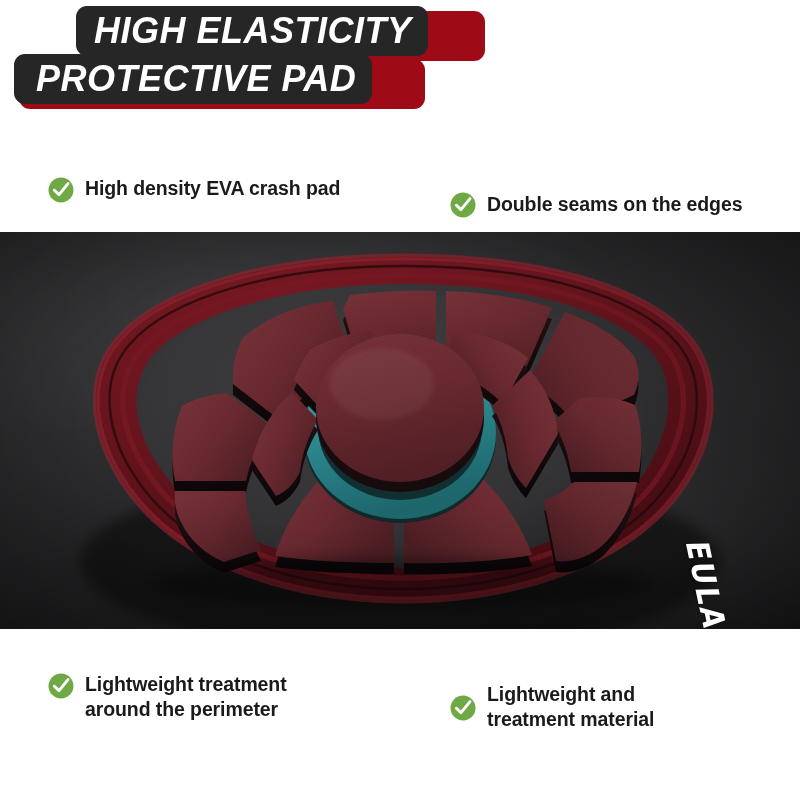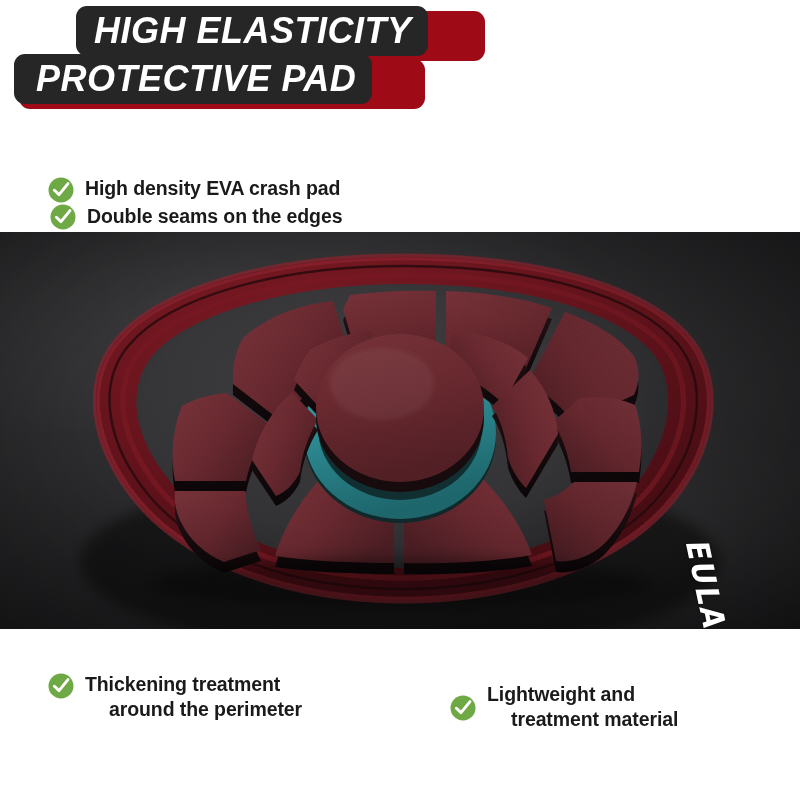--- a/index.html
+++ b/index.html
@@ -84,21 +84,21 @@
     z-index: 2;
   }
 
   
   .features {
     position: absolute;
     left: 0;
     width: 800px;
     display: flex;
   }
-  #features-top    { top: 176px; height: 56px; flex-direction: column; }
+  #features-top    { top: 176px; height: 56px; }
   #features-bottom { top: 672px; height: 70px; }
 
   .feature-col {
     display: flex;
     align-items: flex-start;
     width: 50%;
   }
   .feature-col.col-left  { padding-left: 48px; }
   .feature-col.col-right { padding-left: 50px; align-items: center; }
 
@@ -111,21 +111,21 @@
   }
   .check-icon svg { display: block; width: 26px; height: 26px; }
 
   .feature-text {
     font-size: 19.5px;
     font-weight: bold;
     color: #1a1a1a;
     line-height: 25px;
     letter-spacing: -0.1px;
   }
-  .feature-text .line2 { display: block; margin-left: 24px; }
+  .feature-text .line2 { display: block; }
 
   
   #photo {
     position: absolute;
     left: 0;
     top: 232px;
     width: 800px;
     height: 397px;
     overflow: hidden;
     background:
@@ -448,21 +448,21 @@
   <div class="features" id="features-bottom">
 
     <div class="feature-col col-left">
       <span class="check-icon">
         <svg viewBox="0 0 26 26" xmlns="http://www.w3.org/2000/svg">
           <circle cx="13" cy="13" r="12.5" fill="#6fa945"></circle>
           <path d="M6.4 13.3 L11 17.6 L20 6.6" fill="none" stroke="#ffffff" stroke-width="2.9" stroke-linecap="round" stroke-linejoin="round"></path>
         </svg>
       </span>
       <span class="feature-text">
-        <span>Thickening treatment</span>
+        <span>Lightweight treatment</span>
         <span class="line2">around the perimeter</span>
       </span>
     </div>
 
     <div class="feature-col col-right">
       <span class="check-icon">
         <svg viewBox="0 0 26 26" xmlns="http://www.w3.org/2000/svg">
           <circle cx="13" cy="13" r="12.5" fill="#6fa945"></circle>
           <path d="M6.4 13.3 L11 17.6 L20 6.6" fill="none" stroke="#ffffff" stroke-width="2.9" stroke-linecap="round" stroke-linejoin="round"></path>
         </svg>

